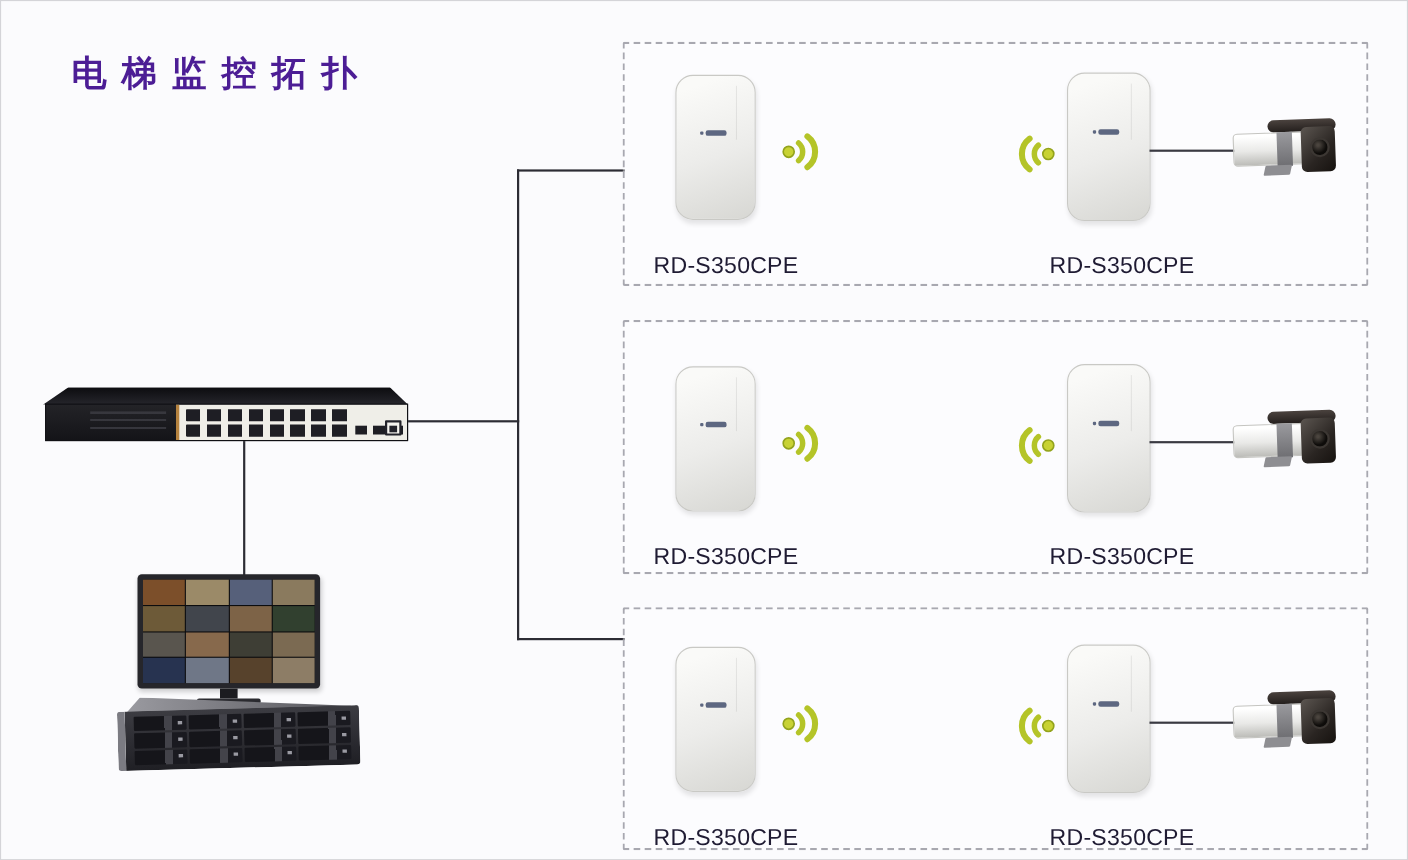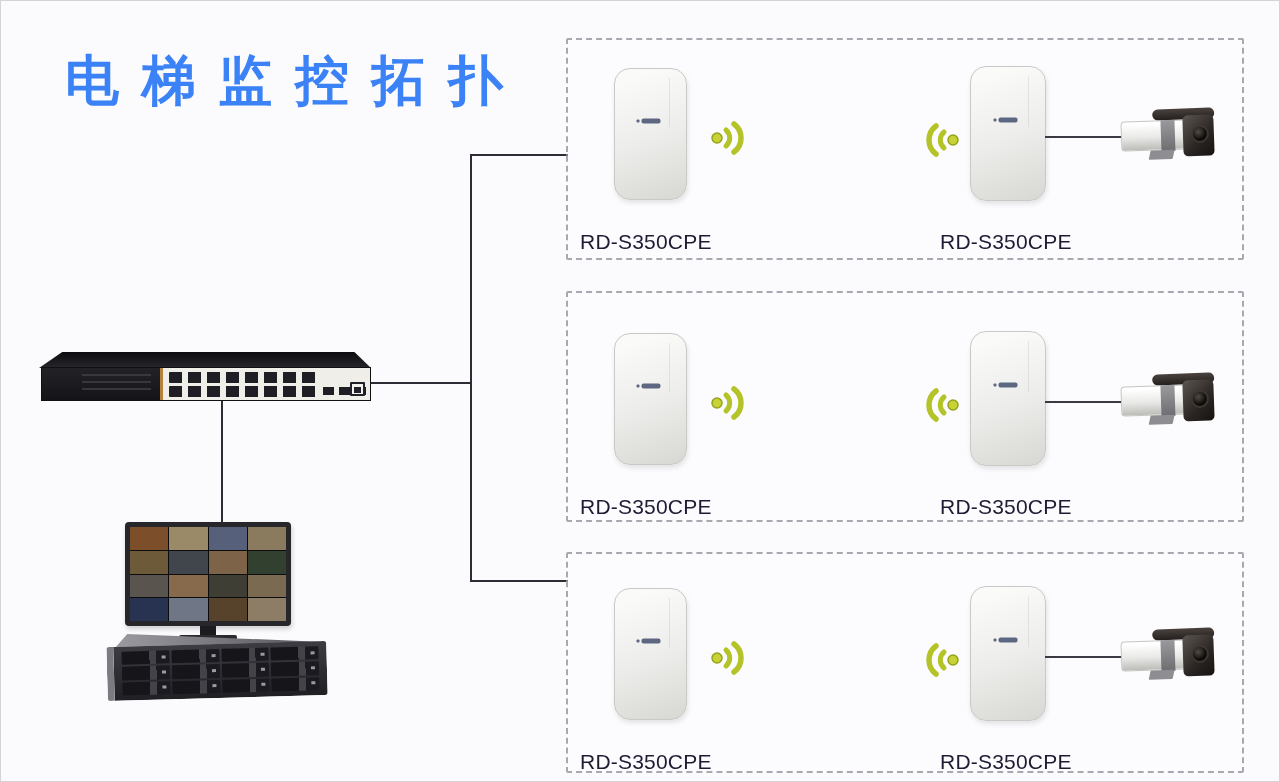--- a/index.html
+++ b/index.html
@@ -1,21 +1,21 @@
 <!DOCTYPE html>
 <html><head>
 <meta charset="utf-8">
 <style>
   html,body{margin:0;padding:0;background:#e8e8ea;}
   *{box-sizing:border-box;}
   #stage{position:relative;width:1280px;height:782px;background:#fbfbfd;overflow:hidden;
          font-family:"Liberation Sans",sans-serif;border:1px solid #d4d4d8;}
 
   
-  .title{position:absolute;left:64px;top:44px;font-size:54px;font-weight:900;color:#3b82f6;
+  .title{position:absolute;left:64px;top:44px;font-size:32px;font-weight:900;color:#4c1d95;
          letter-spacing:0.42em;white-space:nowrap;}
 
   
   .line{position:absolute;background:#2c2c34;}
   .h{height:2px;} .v{width:2px;}
 
   
   .group{position:absolute;left:565px;width:678px;border:2px dashed #a8a8b0;border-radius:2px;background:rgba(255,255,255,0.35);}
   .inner{position:absolute;left:0;top:0;right:0;bottom:0;}
 
@@ -43,21 +43,21 @@
   .cam-body{position:absolute;left:0;top:12px;width:74px;height:30px;border-radius:4px 2px 2px 4px;
             background:linear-gradient(180deg,#ffffff 8%,#e9e9e7 55%,#bcbcb8 100%);border:1px solid #c5c5c1;}
   .cam-midband{position:absolute;left:40px;top:12px;width:14px;height:31px;background:linear-gradient(180deg,#9a9a9e,#6e6e72);}
   .cam-lens{position:absolute;left:62px;top:8px;width:31px;height:41px;border-radius:5px;
             background:linear-gradient(135deg,#5c5651,#2a2522 60%,#16120f);}
   .cam-glass{position:absolute;left:70px;top:18px;width:18px;height:18px;border-radius:50%;
              background:radial-gradient(circle at 38% 35%,#4a443e 8%,#0e0c0a 60%);border:2px solid #3c3733;}
   .cam-mount{position:absolute;left:28px;top:42px;width:24px;height:9px;background:#8e8e92;transform:skewX(-14deg);border-radius:1px;}
 
   
-  .dlabel{position:absolute;top:190px;width:160px;text-align:left;font-size:21px;font-weight:500;
+  .dlabel{position:absolute;top:190px;width:160px;text-align:center;font-size:21px;font-weight:500;
           color:#1f1b33;letter-spacing:.01em;white-space:nowrap;}
   .dl{left:12px;} .dr{left:372px;}
 
   
   .switch{position:absolute;left:38px;top:351px;width:332px;height:49px;}
   .sw-lid{position:absolute;left:0;top:0;width:100%;height:16px;background:linear-gradient(180deg,#0c0c0f,#26262c);
           clip-path:polygon(7% 0,95% 0,100% 100%,0 100%);}
   .sw-face{position:absolute;left:2px;top:15px;width:330px;height:34px;display:flex;
            border:1px solid #101014;background:#17171b;}
   .sw-left{width:36%;background:linear-gradient(180deg,#232327,#141418);position:relative;}

